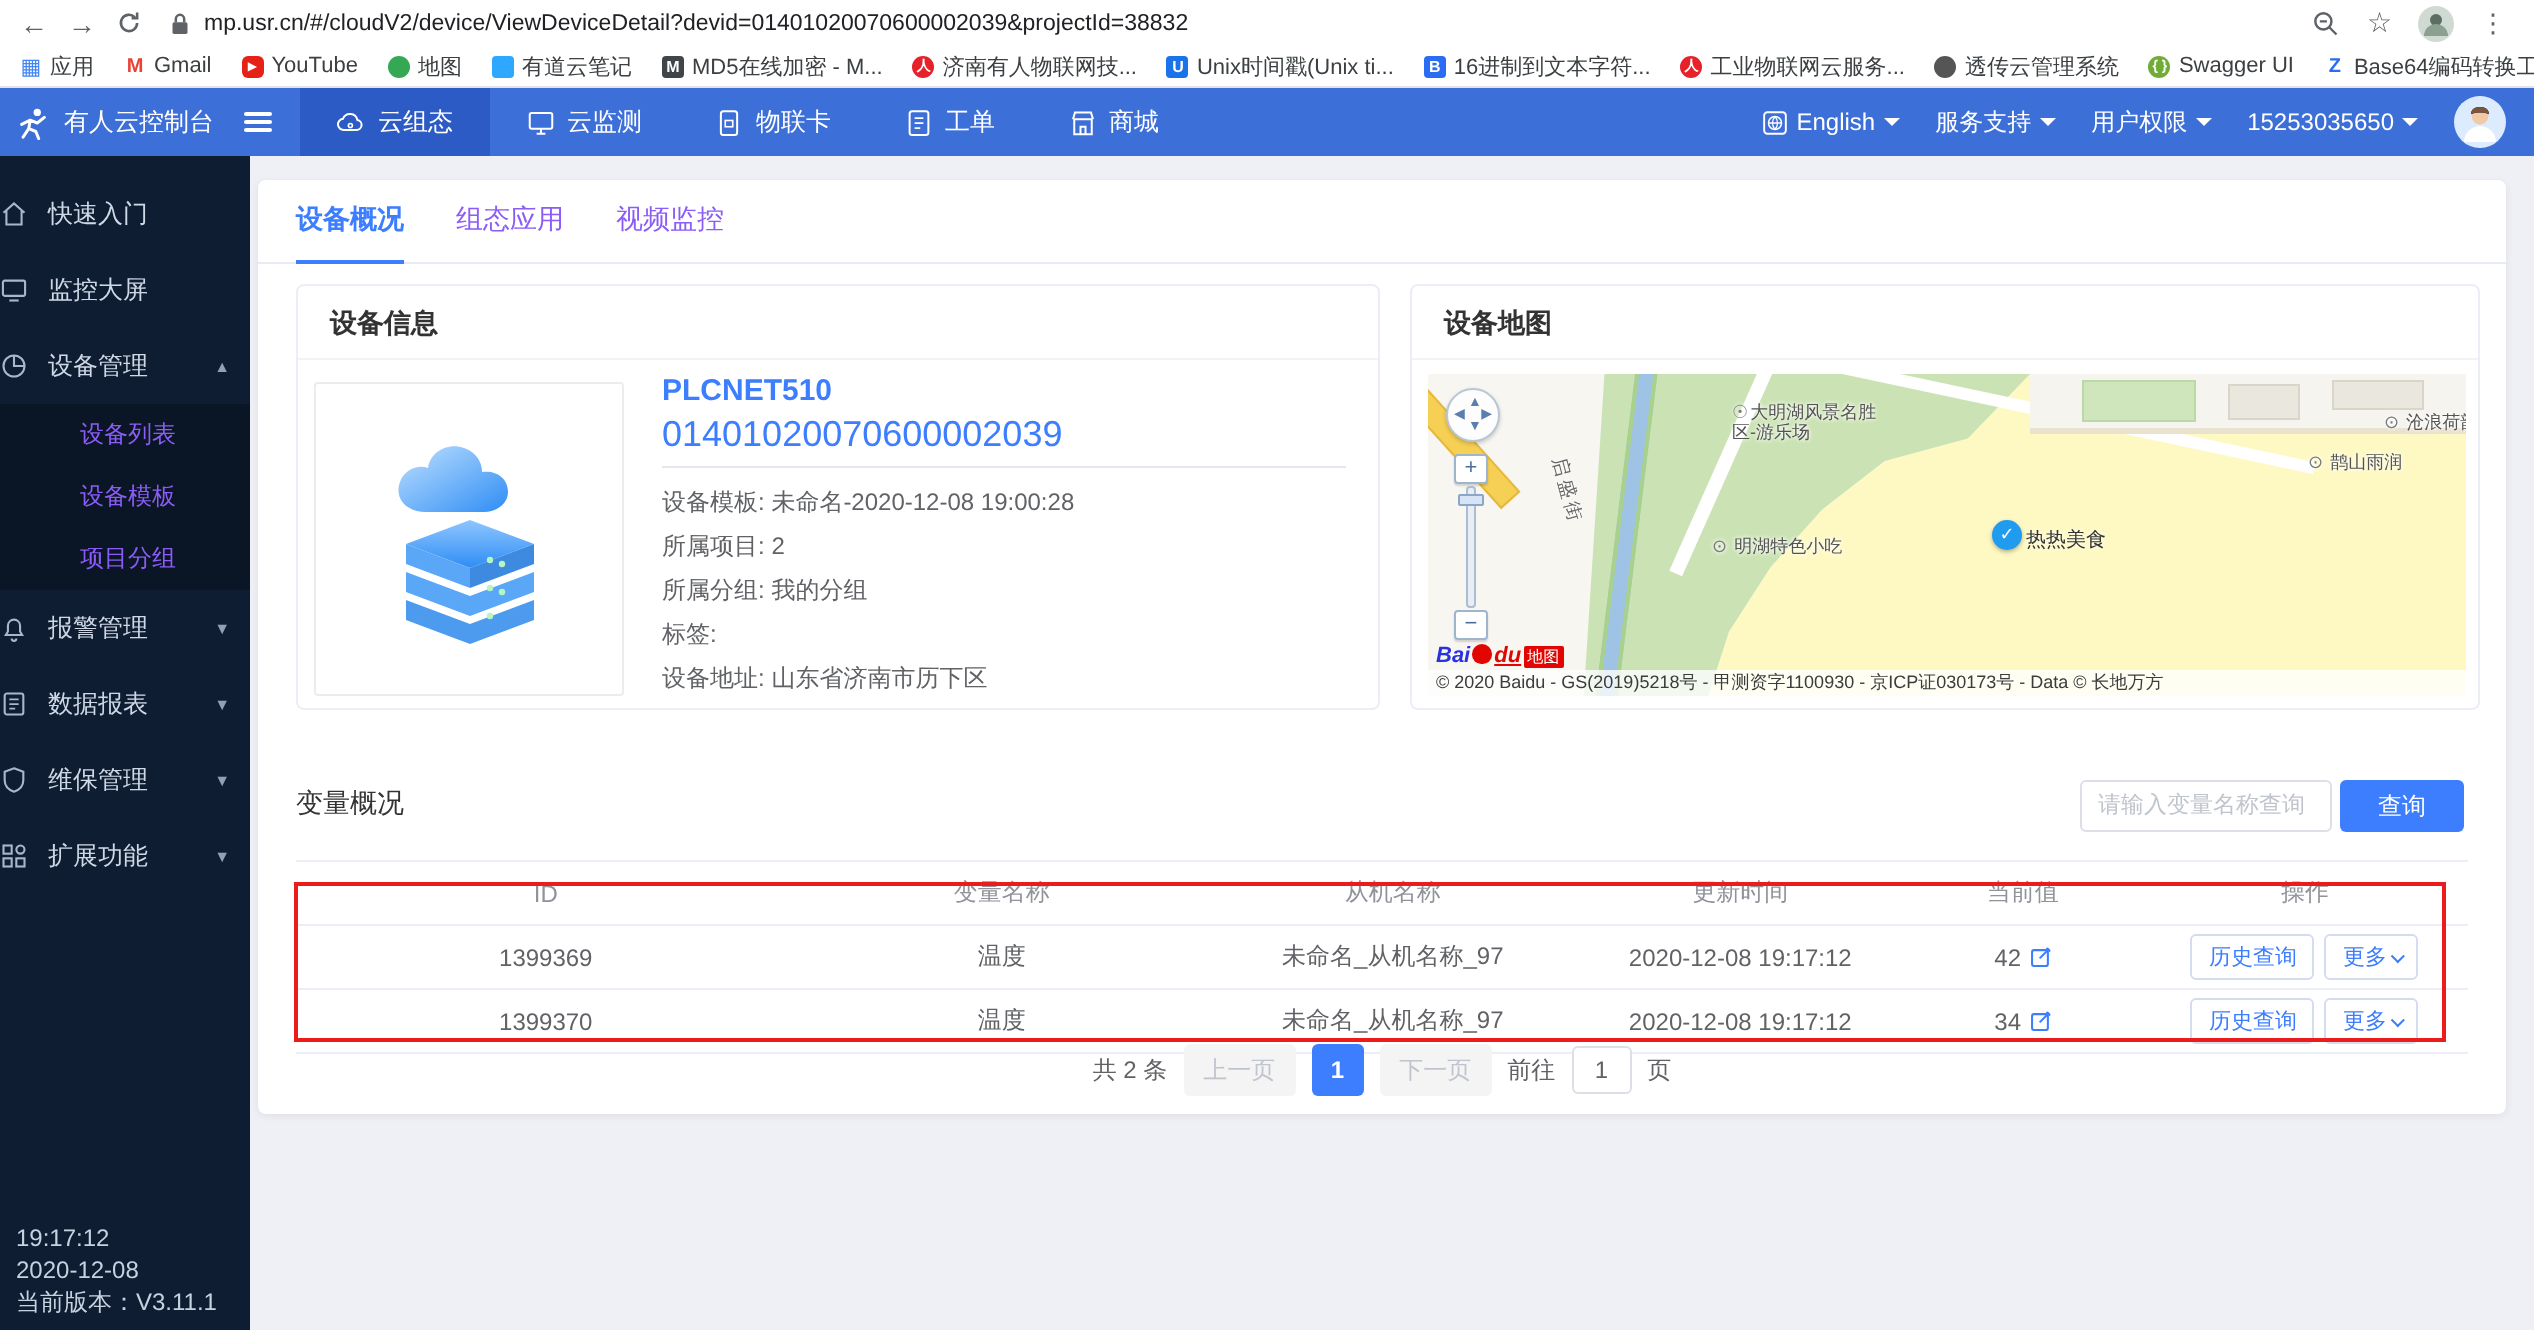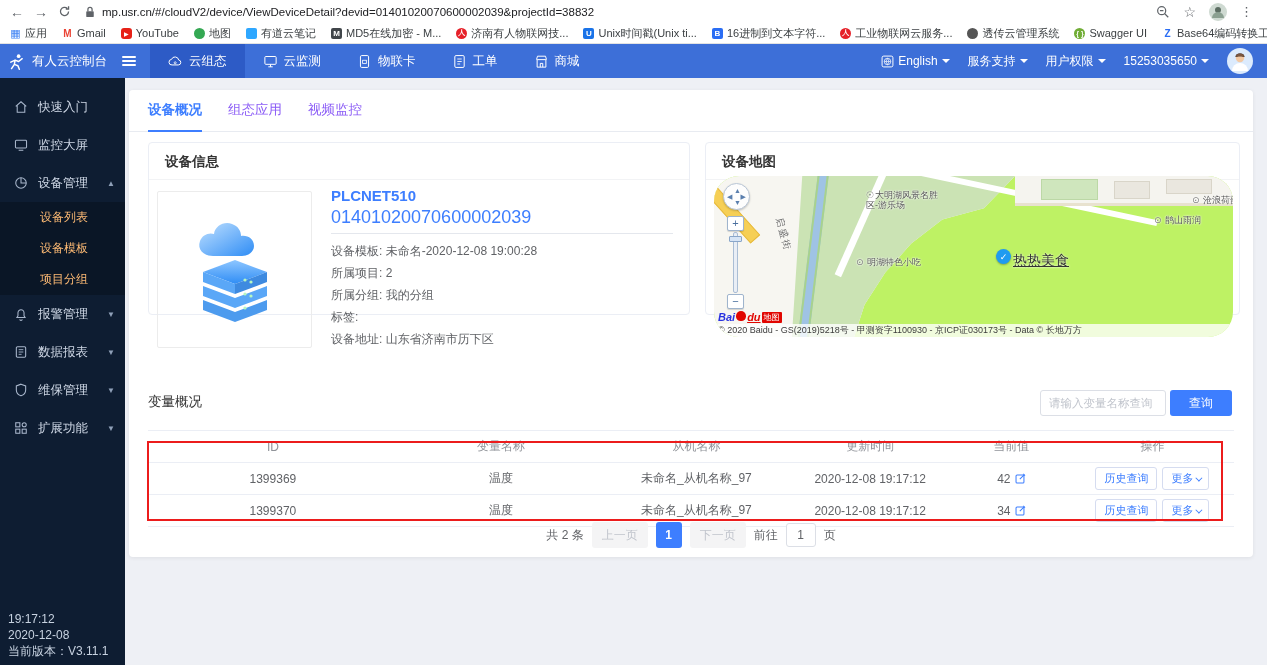--- a/index.html
+++ b/index.html
@@ -35,68 +35,68 @@
   #hamburger { width:14px; margin-left:4px; flex:0 0 auto; }
   #hamburger i { display:block; height:2px; background:#fff; margin:2px 0; border-radius:1px; }
   .nav-item { display:flex; align-items:center; gap:6px; color:#fff; font-size:12.5px; padding:0 18px; height:34px; cursor:pointer; }
   .nav-item.active { background:#2d5bc6; }
   #navright { margin-left:auto; display:flex; align-items:center; gap:18px; padding-right:14px; color:#fff; font-size:12px; }
   .nav-drop { display:flex; align-items:center; gap:4px; white-space:nowrap; }
   .caret { width:0; height:0; border-left:4px solid transparent; border-right:4px solid transparent; border-top:4px solid #fff; display:inline-block; }
 
   
   #sidebar { position:absolute; left:0; top:78px; width:125px; height:587px; background:#0e1d32; z-index:20; }
-  .side-item { display:flex; align-items:center; height:38px; padding-left:14px; color:#cfd8e6; font-size:12.5px; cursor:pointer; gap:10px; }
+  .side-item { display:flex; align-items:center; height:38px; color:#cfd8e6; font-size:12.5px; cursor:pointer; gap:10px; }
   .side-item .si { width:14px; height:14px; flex:0 0 auto; display:flex; align-items:center; }
   .side-item .arrow { margin-left:auto; margin-right:10px; font-size:8px; color:#8fa0b8; }
   #submenu { background:#0a1626; }
-  .sub-item { height:31px; display:flex; align-items:center; padding-left:40px; color:#fdba74; font-size:12px; cursor:pointer; }
+  .sub-item { height:31px; display:flex; align-items:center; padding-left:40px; color:#8b5cf6; font-size:12px; cursor:pointer; }
   #sidefoot { position:absolute; left:8px; bottom:6px; color:#c7d2e0; font-size:12px; line-height:16px; }
 
   
   #main { position:absolute; left:125px; top:78px; width:1142px; height:587px; background:#eef0f5; }
   #card { position:absolute; left:4px; top:12px; width:1124px; height:467px; background:#fff; border-radius:4px; box-shadow:0 1px 4px rgba(0,0,0,.07); }
   #tabs { position:absolute; left:0; top:0; width:100%; height:42px; border-bottom:1px solid #e8ebf1; display:flex; align-items:center; padding-left:19px; gap:26px; }
   .tab { font-size:13.5px; color:#8b5cf6; height:42px; line-height:40px; cursor:pointer; position:relative; }
   .tab.active { color:#3d7eff; font-weight:bold; }
   .tab.active::after { content:""; position:absolute; left:0; right:0; bottom:0; height:2px; background:#3d7eff; }
 
-  .panel { position:absolute; top:52px; height:173px; border:1px solid #ebeef5; border-radius:4px; background:#fff; }
+  .panel { position:absolute; top:52px; height:213px; border:1px solid #ebeef5; border-radius:4px; background:#fff; }
   #infoPanel { left:19px; width:542px; }
   #mapPanel { left:576px; width:535px; }
   .panel-title { position:absolute; left:16px; top:10px; font-size:13.5px; color:#333; font-weight:bold; }
   .panel-divider { position:absolute; left:0px; right:0px; top:36px; border-top:1px solid #f2f3f5; }
 
   #devImgBox { position:absolute; left:8px; top:48px; width:155px; height:157px; border:1px solid #ececec; border-radius:2px; display:flex; align-items:center; justify-content:center; }
   #devName { position:absolute; left:182px; top:44px; font-size:15px; font-weight:bold; color:#3d7eff; }
   #devId { position:absolute; left:182px; top:64px; font-size:18px; color:#3d7eff; }
   #devHr { position:absolute; left:182px; right:16px; top:90px; border-top:1px solid #e4e7ed; }
   .dfield { position:absolute; left:182px; font-size:12px; color:#606266; white-space:nowrap; }
 
   
-  #map { position:absolute; left:8px; top:33px; width:519px; height:161px; background:#bef264; overflow:hidden;border-radius:25px; }
+  #map { position:absolute; left:8px; top:44px; width:519px; height:161px; background:#fef9c3; overflow:hidden; }
   .land-left { position:absolute; left:0; top:0; width:100%; height:100%; background:#f7f6f1;
     clip-path:polygon(0 0,58% 0,52% 20%,44% 27%,38% 42%,33% 60%,29% 80%,27% 100%,0 100%); }
   .park { position:absolute; left:0; top:0; width:100%; height:100%; background:#cbe3b4;
     clip-path:polygon(17% 0,58% 0,52% 20%,44% 27%,38% 42%,33% 60%,29% 80%,27% 100%,15% 100%); }
   .river { position:absolute; left:18%; top:-6px; width:11px; height:115%; background:#9fc3e4; border-left:2px solid #a8d28c; border-right:2px solid #a8d28c; transform:rotate(7deg); }
   .topband { position:absolute; left:58%; top:0; width:42%; height:17%; background:#f5f4ef; }
   .beach { position:absolute; left:58%; top:17%; width:42%; height:3px; background:#e8e2cf; }
   .greensq { position:absolute; left:63%; top:2%; width:11%; height:13%; background:#cfe6bd; border:1px solid #bcd8a6; }
   .bld1 { position:absolute; left:77%; top:3%; width:7%; height:11%; background:#eae7df; border:1px solid #d9d5c9; }
   .bld2 { position:absolute; left:87%; top:2%; width:9%; height:9%; background:#eae7df; border:1px solid #d9d5c9; }
   .yroad { position:absolute; left:-14px; top:-8px; width:90px; height:13px; background:#f6cf55; border:1px solid #e6b93e; transform:rotate(48deg); transform-origin:0 0; }
   .wroad1 { position:absolute; left:28%; top:-10%; width:7px; height:75%; background:#fff; transform:rotate(24deg); }
   .wroad2 { position:absolute; left:34%; top:10%; width:52%; height:6px; background:#fff; transform:rotate(12deg); }
 
   .poi { position:absolute; font-size:9px; color:#545454; white-space:nowrap; text-shadow:0 0 2px #fff,0 0 2px #fff; }
   .poi .dot { color:#7a7a7a; font-size:9px; margin-right:1px; }
   #poiPark { white-space:normal; width:74px; line-height:10px; }
   #marker { position:absolute; width:15px; height:15px; border-radius:50%; background:#1f9bf0; color:#fff; font-size:9px; display:flex; align-items:center; justify-content:center; box-shadow:0 1px 2px rgba(0,0,0,.3); }
-  #markerLabel { position:absolute; font-size:14px; color:#333; text-shadow:0 0 2px #fff; white-space:nowrap;text-decoration:underline; }
+  #markerLabel { position:absolute; font-size:10px; color:#333; text-shadow:0 0 2px #fff; white-space:nowrap; }
   #street { position:absolute; left:52px; top:52px; font-size:9.5px; color:#666; transform:rotate(75deg); letter-spacing:2px; text-shadow:0 0 2px #fff; }
 
   #panctl { position:absolute; left:9px; top:7px; width:27px; height:27px; border-radius:50%; background:#fdfdfd; border:1px solid #b9c6d6; box-shadow:0 1px 2px rgba(0,0,0,.2); color:#5a7fae; }
   #panctl span { position:absolute; font-size:7px; line-height:1; }
   #zoomplus,#zoomminus { position:absolute; left:13px; width:17px; height:15px; background:#fff; border:1px solid #9fb4cd; color:#4a6f9e; font-size:11px; line-height:13px; text-align:center; border-radius:2px; box-shadow:0 1px 1px rgba(0,0,0,.15); }
   #zoomplus { top:40px; } #zoomminus { top:118px; }
   #zoomtrack { position:absolute; left:19px; top:56px; width:5px; height:61px; background:#e9eef5; border:1px solid #aabdd4; border-radius:2px; }
   #zoomknob { position:absolute; left:15px; top:60px; width:13px; height:6px; background:#d6e4f5; border:1px solid #8aa6c9; border-radius:1px; }
 
   #baiduLogo { position:absolute; left:4px; bottom:14px; font-size:11px; font-weight:bold; display:flex; align-items:center; }

